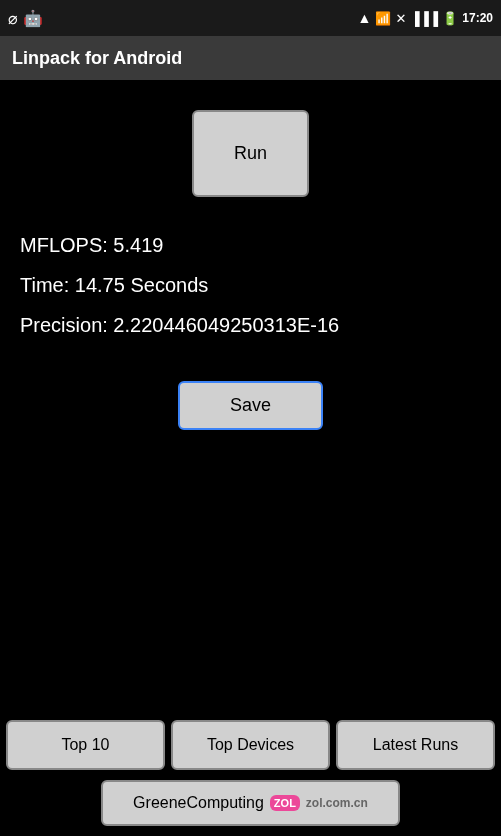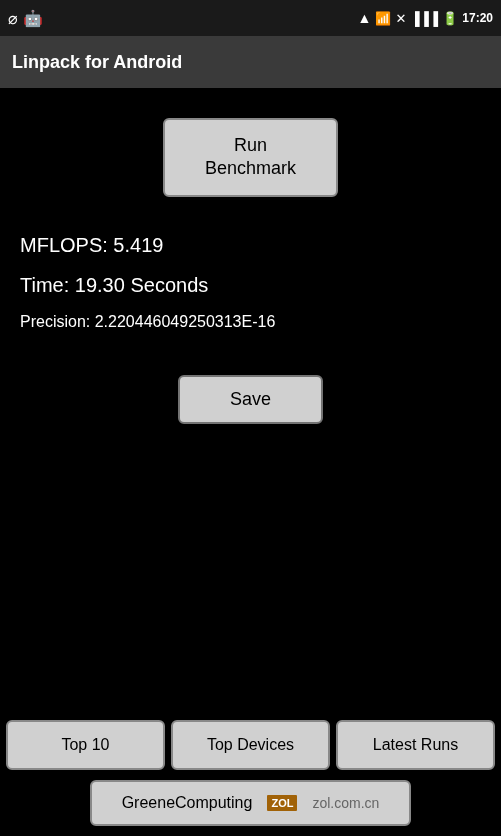--- a/index.html
+++ b/index.html
@@ -45,21 +45,21 @@
 
     .status-time {
       color: #fff;
       font-size: 12px;
       font-weight: bold;
     }
 
     
     .title-bar {
       width: 100%;
-      height: 52px;
+      height: 44px;
       background: #3a3a3a;
       display: flex;
       align-items: center;
       padding: 5px 12px;
     }
 
     .title-bar-text {
       color: #fff;
       font-size: 18px;
       font-weight: bold;
@@ -76,21 +76,21 @@
       display: flex;
       justify-content: center;
       margin-bottom: 24px;
       margin-top: 10px;
     }
 
     .run-benchmark-btn {
       background: #d0d0d0;
       border: 2px solid #888;
       border-radius: 6px;
-      padding: 14px 40px;
+      padding: 30px 40px;
       font-size: 18px;
       color: #000;
       cursor: pointer;
       line-height: 1.3;
       text-align: center;
     }
 
     .results-area {
       padding: 10px 4px;
       margin-bottom: 20px;
@@ -105,21 +105,21 @@
 
     .save-btn-container {
       display: flex;
       justify-content: center;
       margin-top: 10px;
       margin-bottom: 20px;
     }
 
     .save-btn {
       background: #d0d0d0;
-      border: 2px solid #737373;
+      border: 2px solid #3b82f6;
       border-radius: 6px;
       padding: 12px 50px;
       font-size: 18px;
       color: #000;
       cursor: pointer;
     }
 
     
     .bottom-area {
       position: absolute;
@@ -157,29 +157,29 @@
     .branding-btn {
       background: #d0d0d0;
       border: 2px solid #888;
       border-radius: 6px;
       padding: 12px 30px;
       font-size: 16px;
       color: #000;
       cursor: pointer;
       display: flex;
       align-items: center;
-      gap: 15px;
+      gap: 6px;
     }
 
     .zol-badge {
-      background: #a16207;
+      background: #ec4899;
       color: #fff;
       font-size: 11px;
       padding: 2px 4px;
-      border-radius: 1px;
+      border-radius: 6px;
       font-weight: bold;
     }
   </style>
 </head>
 <body>
 
 <div class="status-bar">
   <div class="status-left">
     <span class="status-icon">⌀</span>
     <span class="status-icon">🤖</span>
@@ -195,41 +195,40 @@
 </div>
 
 <div class="title-bar">
   <span class="title-bar-text">Linpack for Android</span>
 </div>
 
 <div class="main-content">
   <div class="run-btn-container">
     <button class="run-benchmark-btn">
       <span>Run</span><br>
-      <span>Benchmark</span>
     </button>
   </div>
 
   <div class="results-area">
     <div class="result-row">MFLOPS:  5.419</div>
-    <div class="result-row">Time:  19.30   Seconds</div>
-    <div class="result-row" style="font-size:16px;">Precision:  2.220446049250313E-16</div>
+    <div class="result-row">Time:  14.75   Seconds</div>
+    <div class="result-row" style="font-size:20px;">Precision:  2.220446049250313E-16</div>
   </div>
 
   <div class="save-btn-container">
     <button class="save-btn">Save</button>
   </div>
 </div>
 
 <div class="bottom-area">
   <div class="bottom-nav">
     <button class="nav-btn">Top 10</button>
     <button class="nav-btn">Top Devices</button>
     <button class="nav-btn">Latest Runs</button>
   </div>
   <div class="branding-container">
     <button class="branding-btn">
       <span>GreeneComputing</span>
       <span class="zol-badge">ZOL</span>
-      <span style="font-size:14px; color:#666;">zol.com.cn</span>
+      <span style="font-size:12px; color:#666;font-weight:bold;">zol.com.cn</span>
     </button>
   </div>
 </div>
 
 </body></html>

